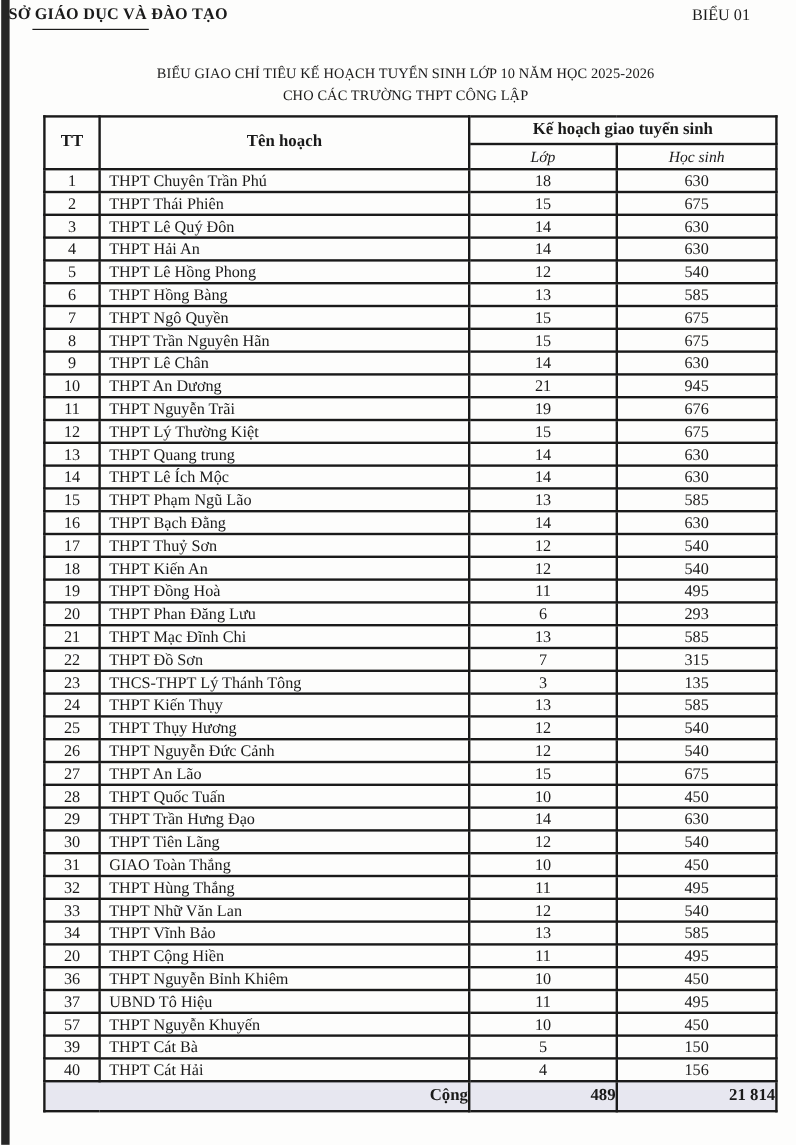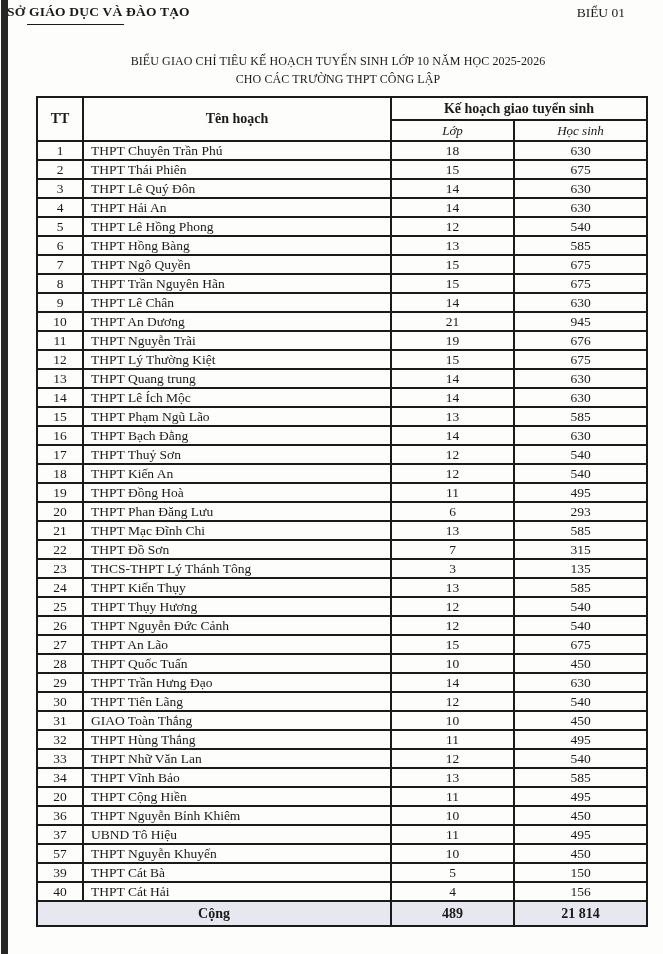--- a/index.html
+++ b/index.html
@@ -44,21 +44,21 @@
   col.c-hs{width:133px;}
   thead th{font-size:14px;padding:0;}
   th.h-main{font-weight:bold;height:21px;}
   th.h-sub{font-style:italic;font-weight:normal;font-size:13px;height:19px;margin-top:25px;}
   tbody td{
     height:17px;font-size:13.5px;line-height:14px;padding:0;
     text-align:center;
   }
   td.school{text-align:left;padding-left:7px;}
   tfoot td{
-    height:23px;font-weight:bold;font-size:14px;text-align:center;
+    height:23px;font-weight:bold;font-size:14px;text-align:right;
     background:var(--total-row-bg);padding:0;
   }
 </style>
 </head>
 <body>
 
 <div class="scan-bar-left"></div>
 
 <div class="org-block">
   <div class="org-line2">SỞ GIÁO DỤC VÀ ĐÀO TẠO</div>

